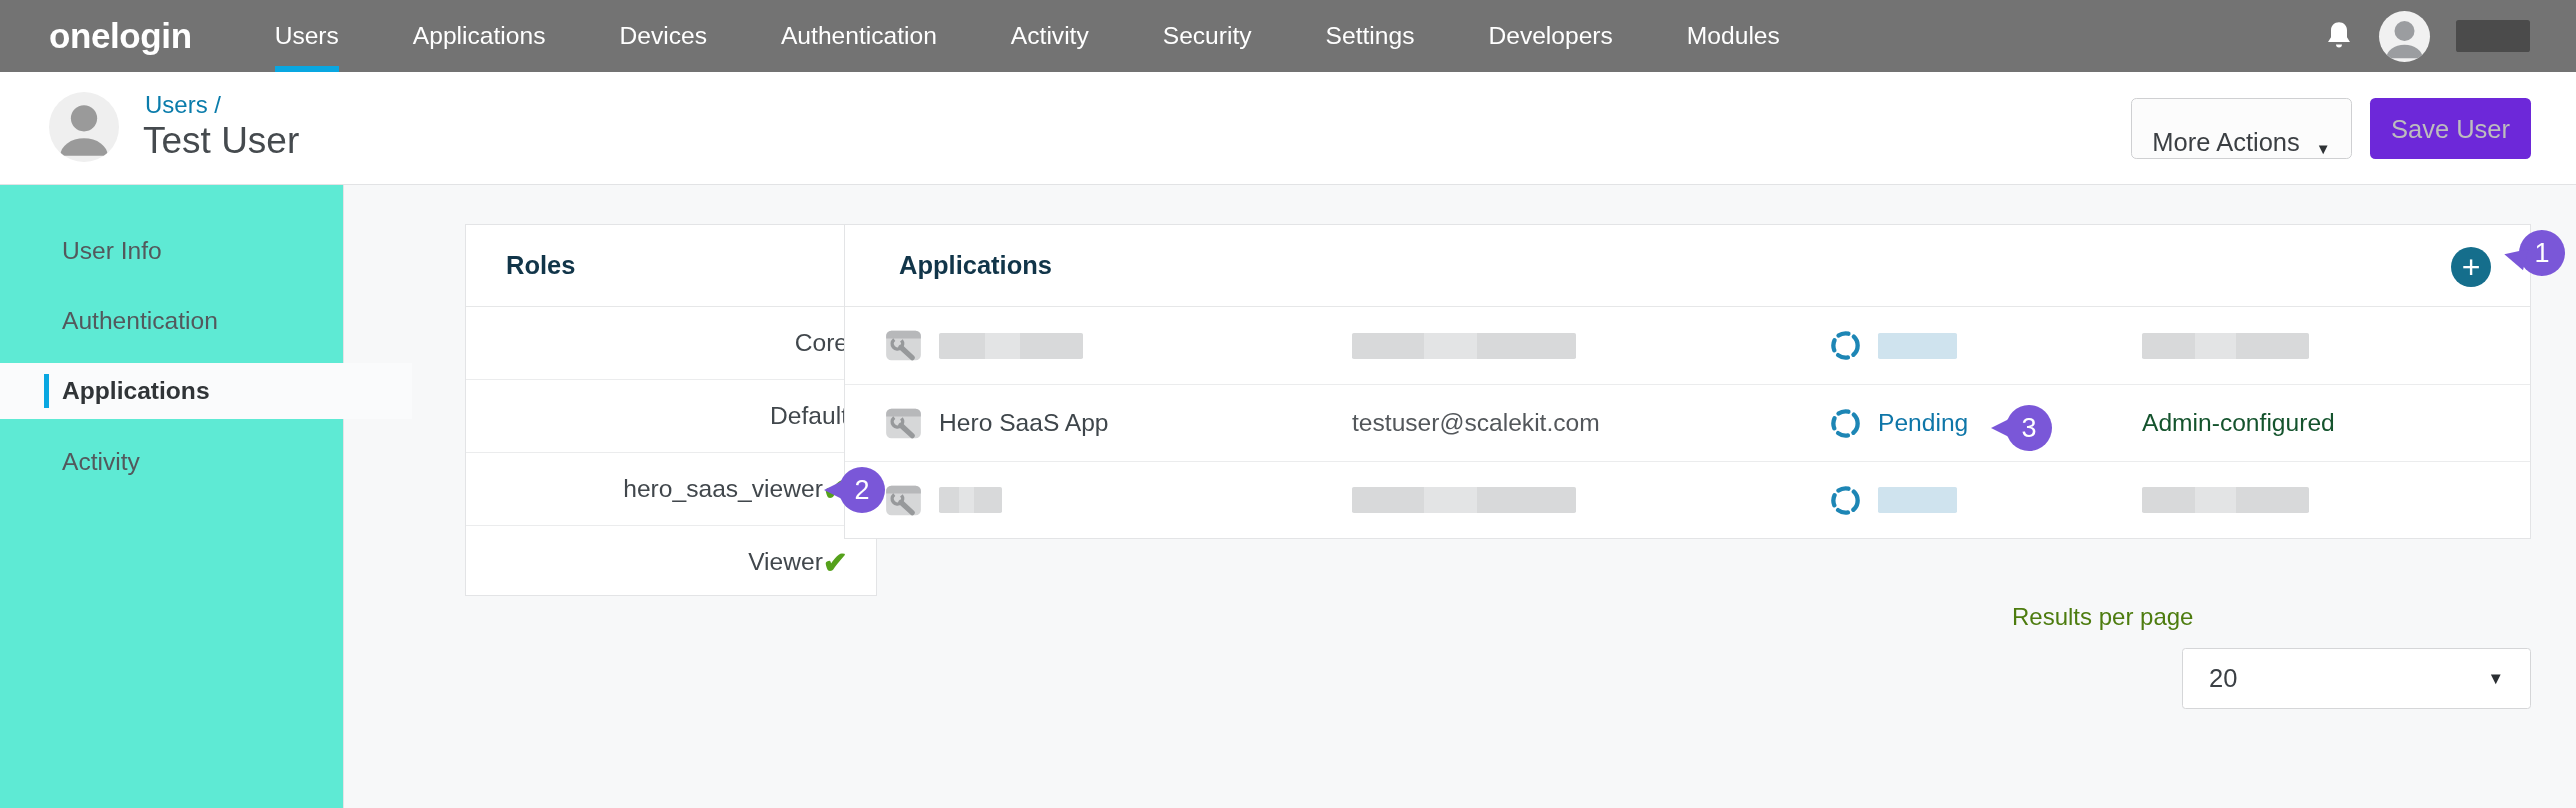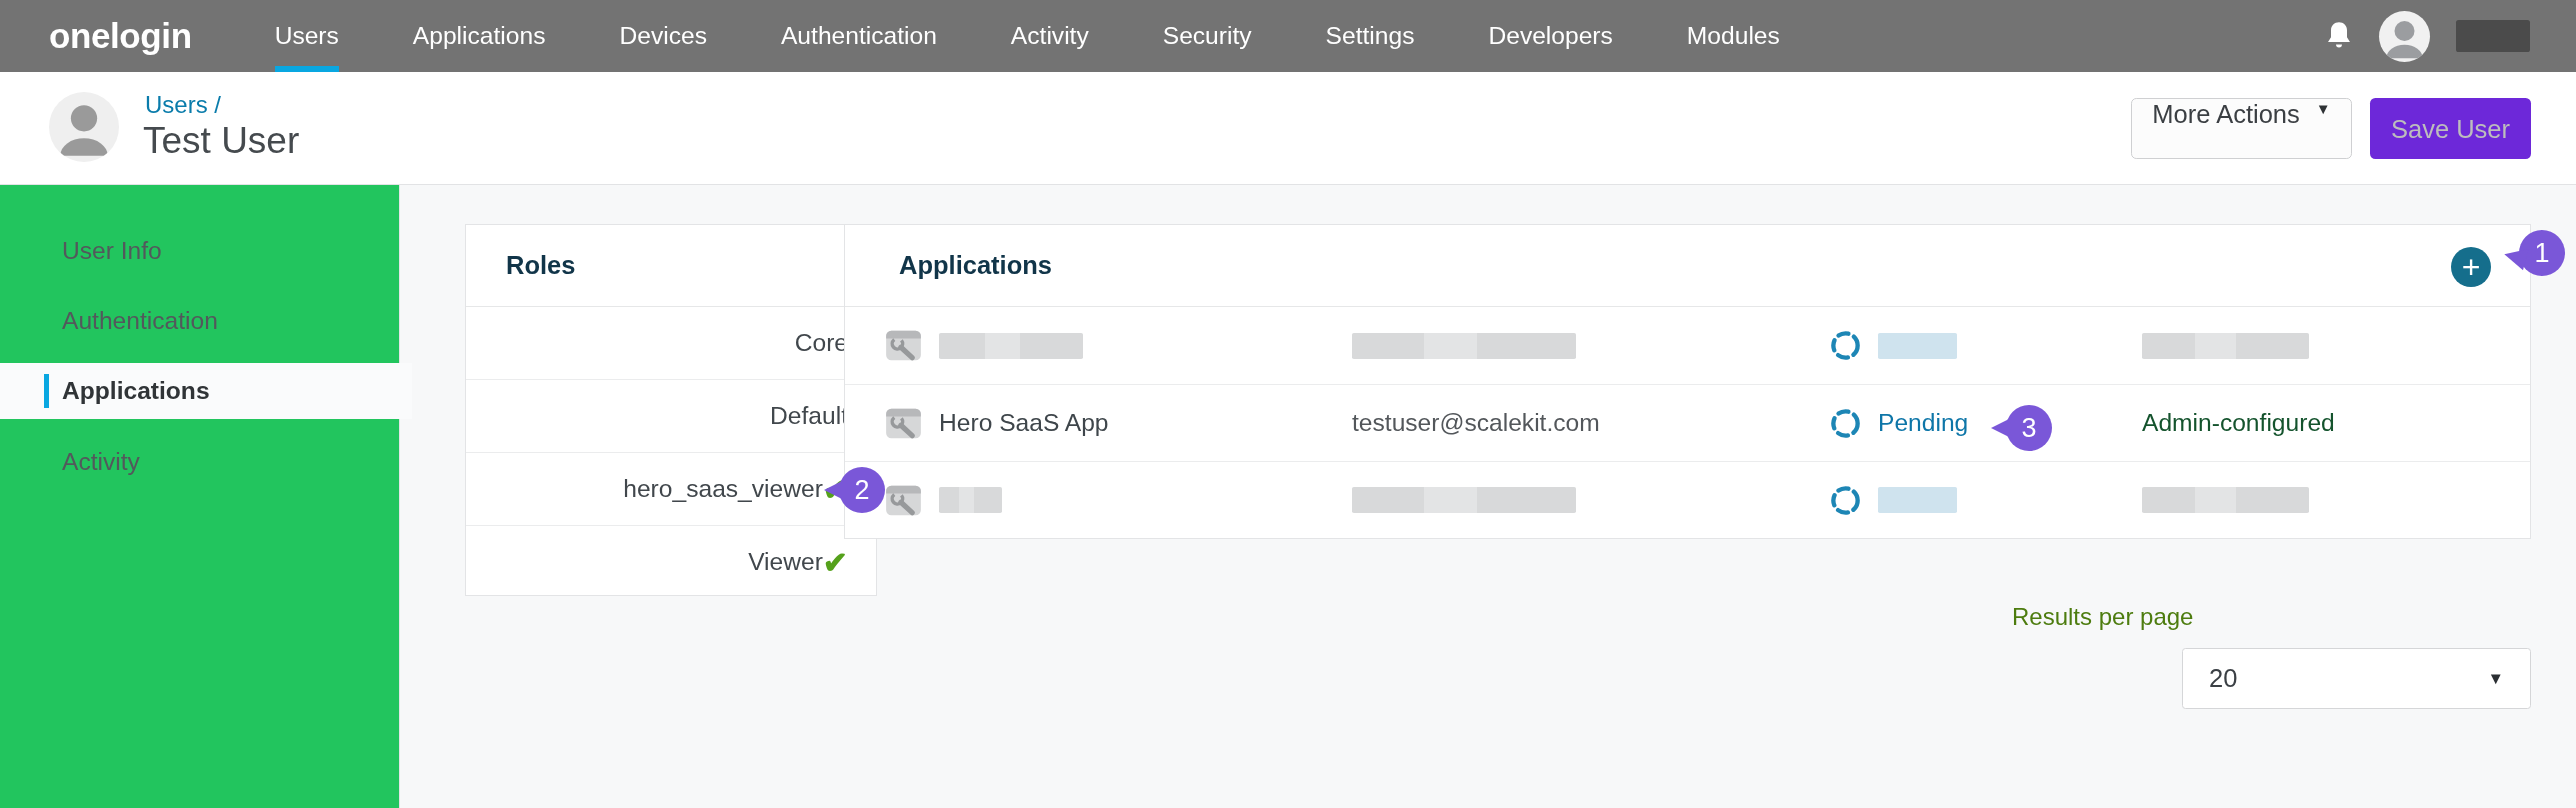--- a/index.html
+++ b/index.html
@@ -40,34 +40,34 @@
   }
   .header-avatar {
     position:absolute; left:49px; top:20px; width:70px; height:70px;
     border-radius:50%; background:#efefef; overflow:hidden;
   }
   .breadcrumb { position:absolute; left:145px; top:18.5px; font-size:24px; color:#0a7cab; cursor:pointer; }
   .page-title { position:absolute; left:143px; top:48px; font-size:37px; color:#454a4e; }
   .btn-more {
     position:absolute; left:2131px; top:26px; width:221px; height:61px;
     background:#fcfcfc; border:0.9px solid #cfd0d2; border-radius:5.3px;
-    display:flex; align-items:flex-start; justify-content:center; gap:16px;
+    display:flex; align-items:flex-end; justify-content:center; gap:16px;
     font-size:25.5px; color:#3b3f43; cursor:pointer; box-sizing:border-box;
   }
   .btn-more .caret { font-size:15px; color:#2e3235; }
   .btn-save {
     position:absolute; left:2370px; top:26px; width:161px; height:61px;
     background:#6d28d9; border:none; border-radius:5.3px;
     font-size:25.5px; color:#bdbdbd; text-align:center; line-height:61px;
   }
 
   
   .sidebar {
-    position:absolute; left:0; top:185px; width:400px; height:624px;
-    background:#22c55e; border-right:0.9px solid #e3e4e6; box-sizing:border-box;
+    position:absolute; left:0; top:185px; width:344px; height:624px;
+    background:#5eead4; border-right:0.9px solid #e3e4e6; box-sizing:border-box;
   }
   .side-item {
     position:absolute; left:0; width:412px; height:56px;
     line-height:56px; padding-left:62px; box-sizing:border-box;
     font-size:24.6px; color:#53585c; cursor:pointer;
   }
   .side-item.active {
     background:#fafbfc; font-weight:700; color:#303437;
   }
   .side-item.active::before {

